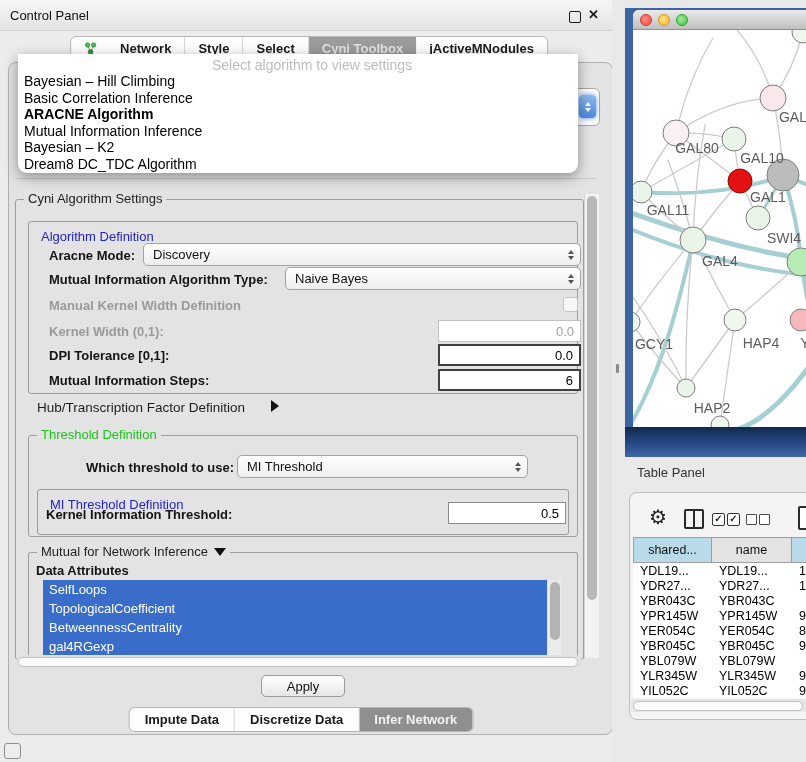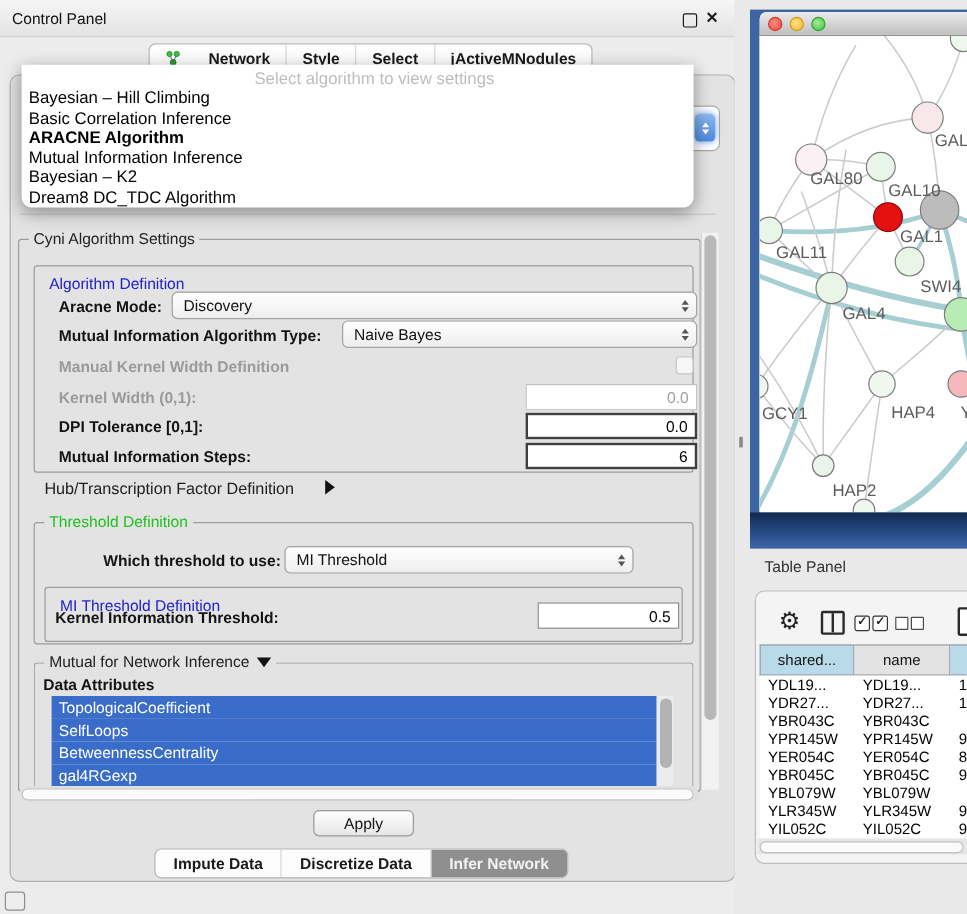--- a/index.html
+++ b/index.html
@@ -168,20 +168,23 @@
         <circle cx="6.5" cy="10" r="2.4" fill="#2f9a35" stroke="#1f6b24" stroke-width="0.7"></circle>
       </svg>
       <span>Network</span>
     </div>
     <div class="tab">
       <span>Style</span>
     </div>
     <div class="tab">
       <span>Select</span>
     </div>
+    <div class="tab selected">
+      <span>Cyni Toolbox</span>
+    </div>
     <div class="tab">
       <span>jActiveMNodules</span>
     </div>
   </div>
 
   <div class="outer-panel"></div>
 
   <div class="combo-fragment">
     <span class="blue-stepper">
       <span class="arr-up white"></span>
@@ -257,22 +260,22 @@
       </div>
     </div>
 
     <div class="frame sources-frame">
       <span class="frame-title t-black" style="display:flex;align-items:center;gap:6px;">
         <span>Mutual for Network Inference</span>
         <span class="tri-down"></span>
       </span>
       <span class="lbl" style="left:7px;top:10px;">Data Attributes</span>
       <div style="position:absolute;left:14px;top:27px;width:504px;height:78px;" id="attr-list">
+          <div class="attr-item" style="background: rgb(58, 108, 201);">SelfLoops</div>
           <div class="attr-item" style="background: rgb(58, 108, 201);">TopologicalCoefficient</div>
-          <div class="attr-item" style="background: rgb(58, 108, 201);">SelfLoops</div>
           <div class="attr-item" style="background: rgb(58, 108, 201);">BetweennessCentrality</div>
           <div class="attr-item" style="background: rgb(58, 108, 201);">gal4RGexp</div>
         </div>
       <div style="position:absolute;left:519px;top:27px;width:13px;height:78px;background:#ececec;">
         <span class="attr-thumb" style="position:absolute;left:1.5px;top:2px;width:10px;height:58px;background:#b3b3b3;border-radius:5px;display:block;"></span>
       </div>
     </div>
   </div>
 
   <div class="vscroll">

